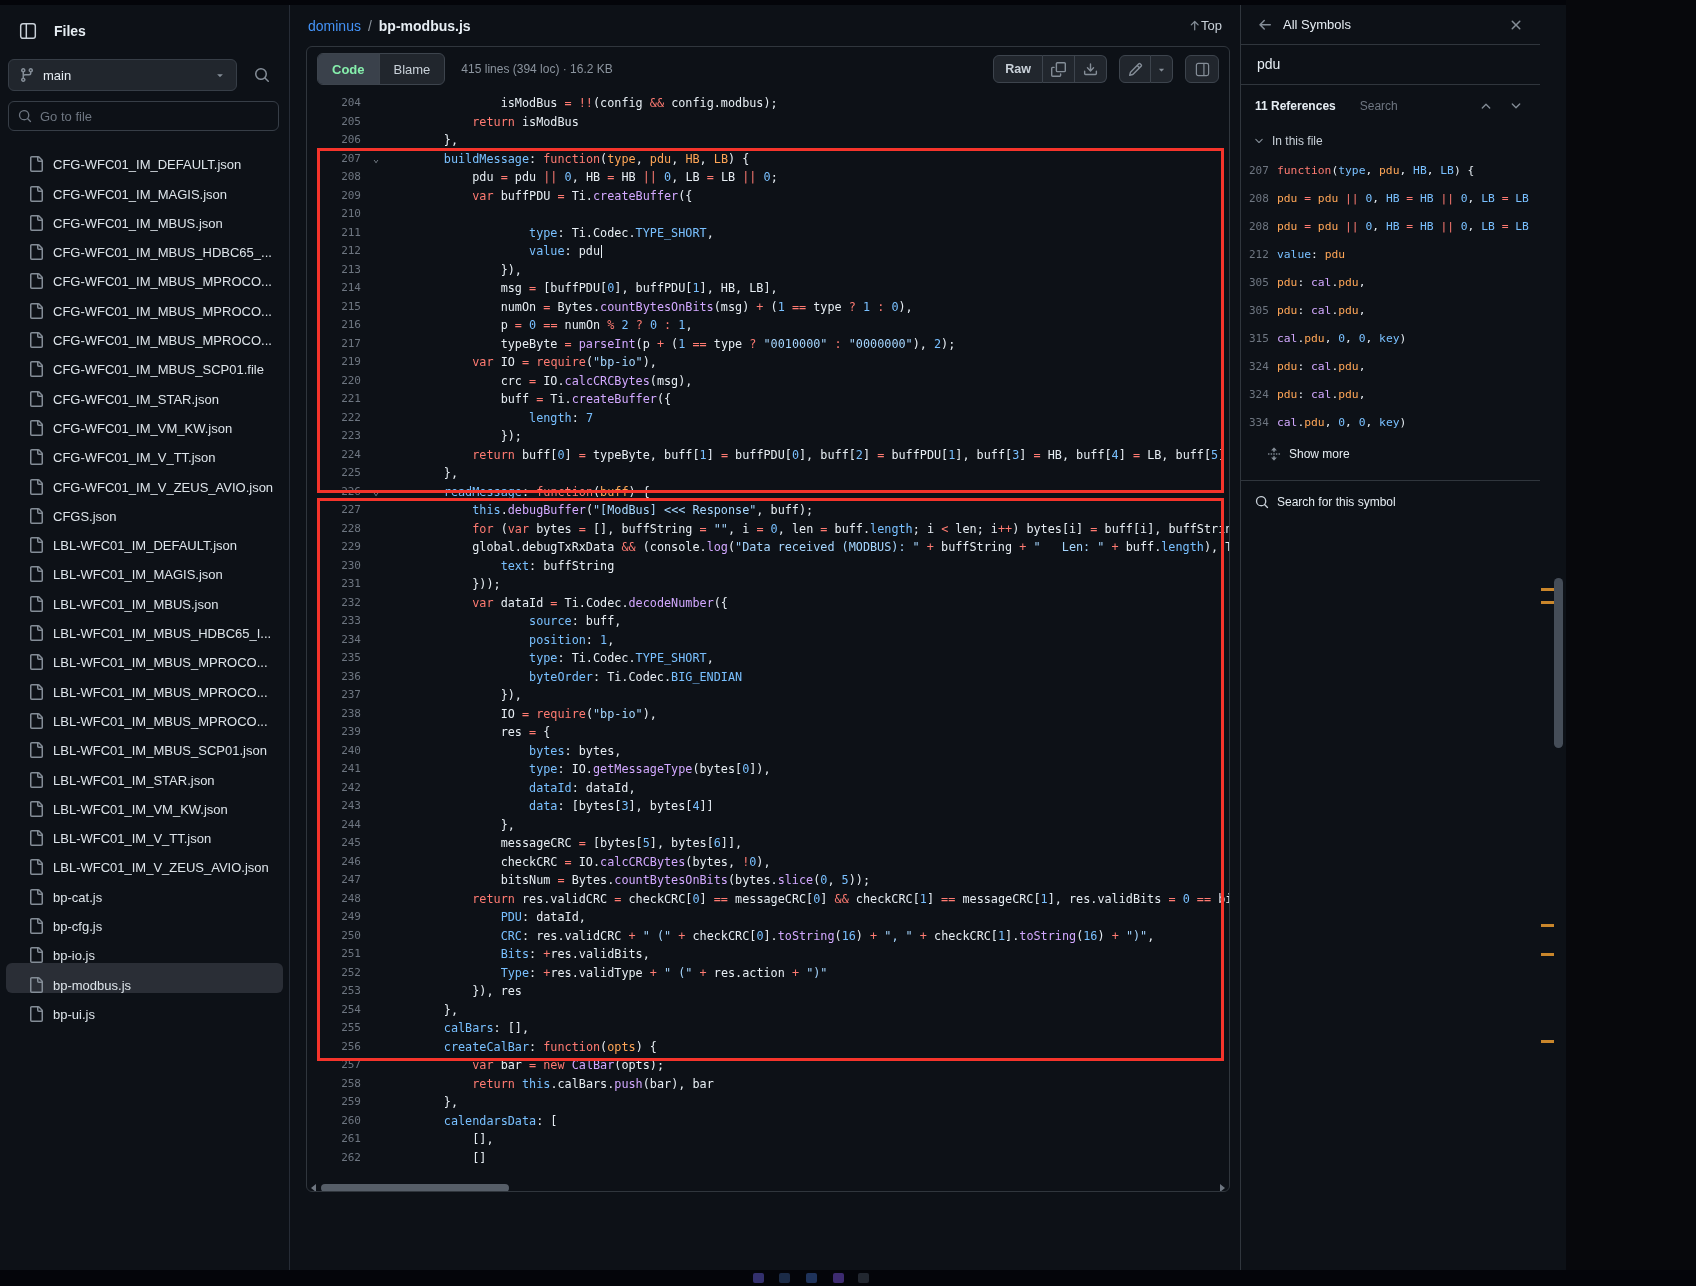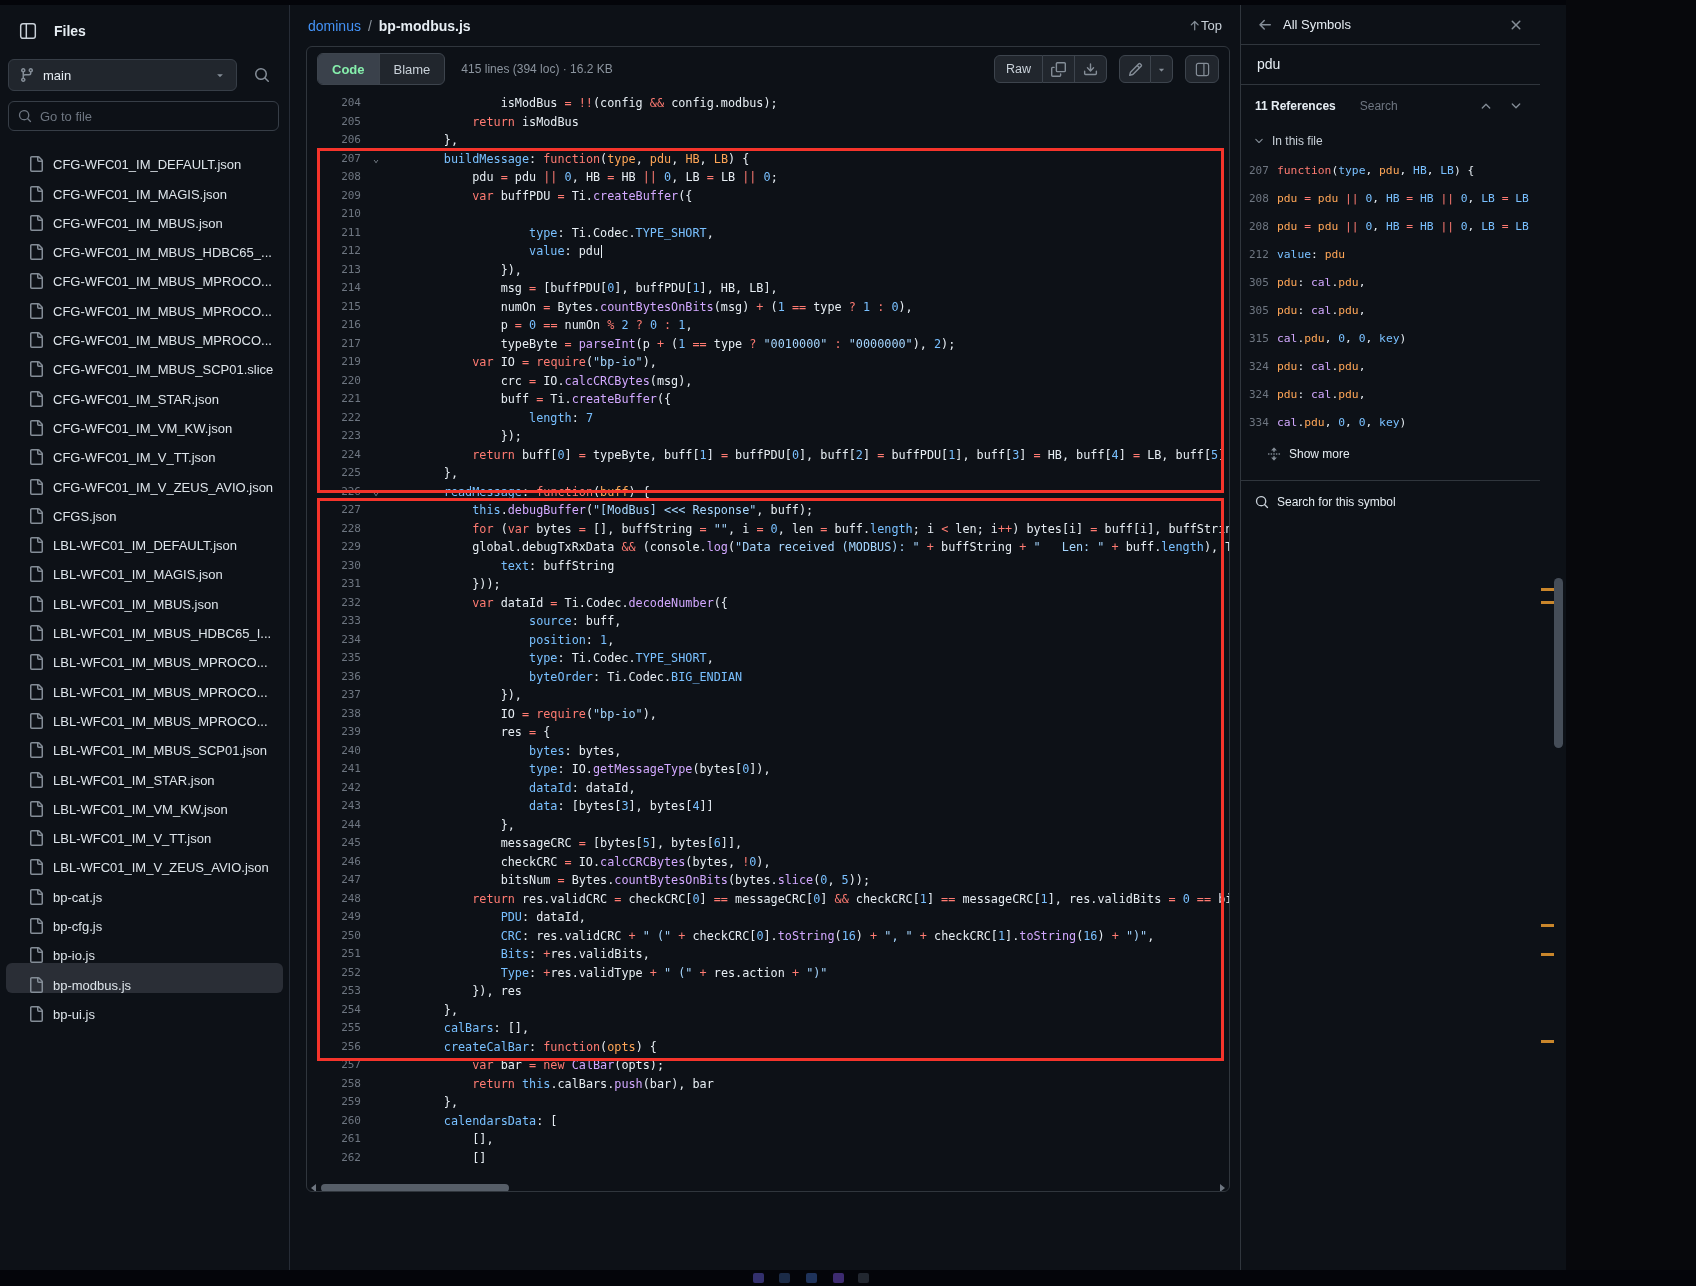--- a/index.html
+++ b/index.html
@@ -42,21 +42,21 @@
 
   .code-panel{margin:0 10px 0 16px;border:1px solid #30363d;border-radius:6px;display:flex;flex-direction:column;height:1146px;overflow:hidden;background:#0d1117}
   .toolbar{height:44px;flex:none;display:flex;align-items:center;padding:0 10px}
   .seg{display:flex;background:#21262d;border:1px solid #3d444d;border-radius:6px;overflow:hidden;height:32px}
   .seg-btn{padding:0 14px;font-size:13px;color:#c9d1d9;display:flex;align-items:center}
   .seg-btn.active{background:#3a414b;color:#86efac;font-weight:700}
   .seg-btn+.seg-btn{border-left:1px solid #3d444d}
   .file-info{margin-left:16px;font-size:12px;color:#8b949e}
   .toolbar-right{margin-left:auto;display:flex;align-items:center;gap:12px}
   .btn-group{display:flex}
-  .tb-btn{height:28px;background:#21262d;border:1px solid #3d444d;color:#c9d1d9;font-size:12.5px;font-weight:400;display:flex;align-items:center;justify-content:center}
+  .tb-btn{height:28px;background:#21262d;border:1px solid #3d444d;color:#c9d1d9;font-size:12.5px;font-weight:700;display:flex;align-items:center;justify-content:center}
   .btn-group .tb-btn:first-child{border-radius:6px 0 0 6px}
   .btn-group .tb-btn:last-child{border-radius:0 6px 6px 0}
   .btn-group .tb-btn+.tb-btn{border-left-width:0}
   .tb-btn.txt{padding:0 11px}
   .tb-btn.icon{width:32px}
   .tb-btn.caret-btn{width:22px}
   .tb-btn.solo{width:34px;border-radius:6px}
 
   .code-area{position:relative;flex:none;height:1086px;overflow:hidden;padding-top:3px}
   .code-lines{position:relative}
@@ -209,21 +209,21 @@
               </svg>
             </span>
             <span class="file-label">CFG-WFC01_IM_MBUS_MPROCO...</span>
           </div>
           <div class="file-row">
             <span class="file-icon">
               <svg width="16" height="16" viewBox="0 0 16 16" fill="#848d97">
                 <path d="M2 1.75C2 .784 2.784 0 3.75 0h6.586c.464 0 .909.184 1.237.513l2.914 2.914c.329.328.513.773.513 1.237v9.586A1.75 1.75 0 0 1 13.25 16h-9.5A1.75 1.75 0 0 1 2 14.25Zm1.75-.25a.25.25 0 0 0-.25.25v12.5c0 .138.112.25.25.25h9.5a.25.25 0 0 0 .25-.25V6h-2.75A1.75 1.75 0 0 1 9 4.25V1.5Zm6.75.062V4.25c0 .138.112.25.25.25h2.688l-.011-.013-2.914-2.914Z"></path>
               </svg>
             </span>
-            <span class="file-label">CFG-WFC01_IM_MBUS_SCP01.slice</span>
+            <span class="file-label">CFG-WFC01_IM_MBUS_SCP01.file</span>
           </div>
           <div class="file-row">
             <span class="file-icon">
               <svg width="16" height="16" viewBox="0 0 16 16" fill="#848d97">
                 <path d="M2 1.75C2 .784 2.784 0 3.75 0h6.586c.464 0 .909.184 1.237.513l2.914 2.914c.329.328.513.773.513 1.237v9.586A1.75 1.75 0 0 1 13.25 16h-9.5A1.75 1.75 0 0 1 2 14.25Zm1.75-.25a.25.25 0 0 0-.25.25v12.5c0 .138.112.25.25.25h9.5a.25.25 0 0 0 .25-.25V6h-2.75A1.75 1.75 0 0 1 9 4.25V1.5Zm6.75.062V4.25c0 .138.112.25.25.25h2.688l-.011-.013-2.914-2.914Z"></path>
               </svg>
             </span>
             <span class="file-label">CFG-WFC01_IM_STAR.json</span>
           </div>
           <div class="file-row">

